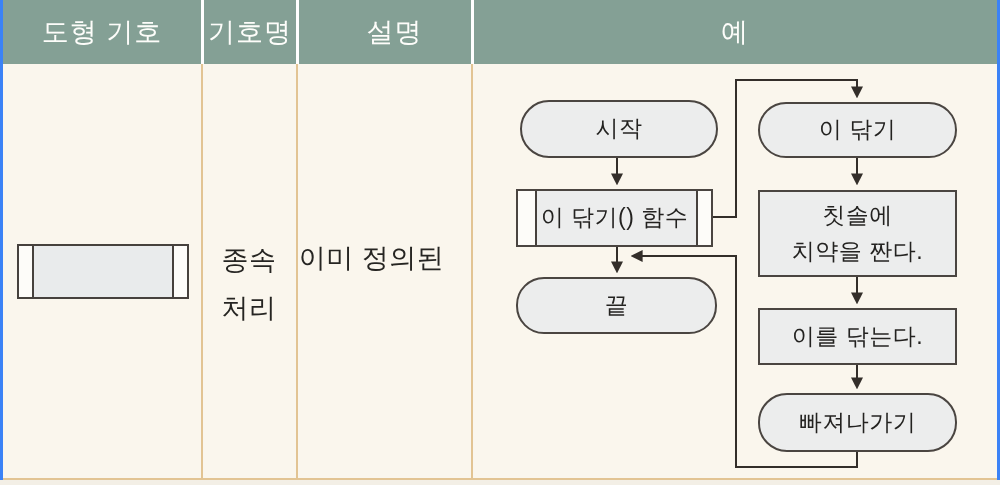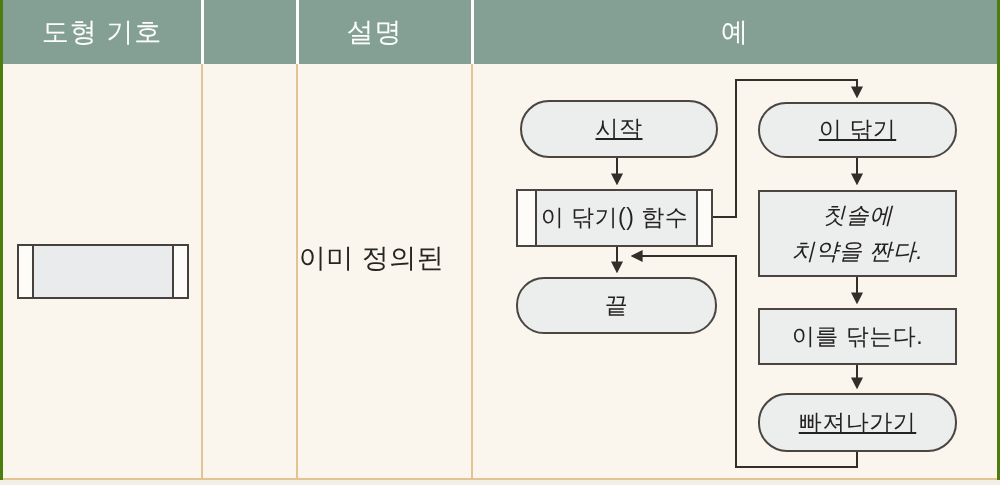--- a/index.html
+++ b/index.html
@@ -1,19 +1,19 @@
 <!DOCTYPE html>
 <html><head>
 <meta charset="utf-8">
 <style>
   * { margin: 0; padding: 0; box-sizing: border-box; }
   body { font-family: "Liberation Sans", sans-serif; background: #ffffff; }
   .page {
     position: relative; width: 1000px; height: 485px;
-    background: #4d7c0f; overflow: hidden;
+    background: #3b82f6; overflow: hidden;
   }
   
   .header-bg {
     position: absolute; left: 3px; top: 0; width: 994px; height: 64px;
     background: #84a095;
   }
   .body-bg {
     position: absolute; left: 3px; top: 64px; width: 994px; height: 414px;
     background: #faf6ed;
   }
@@ -29,21 +29,21 @@
   .vdiv-body { position: absolute; top: 64px; height: 416px; width: 2px; background: #e2c493; }
   .d1 { left: 201px; } .d2 { left: 296px; } .d3 { left: 471px; }
 
   .hcell {
     position: absolute; top: 0; height: 64px;
     display: flex; align-items: center; justify-content: center;
     color: #fdfdfa; font-size: 27px; letter-spacing: 1px;
   }
   .hc1 { left: 3px;   width: 198px; }
   .hc2 { left: 204px; width: 92px;  }
-  .hc3 { left: 288px; width: 173px; text-align: center; }
+  .hc3 { left: 308px; width: 173px; text-align: center; }
   .hc4 { left: 473px; width: 524px; }
 
   .bcell-text {
     position: absolute; color: #262522; font-size: 27px;
     text-align: center; line-height: 48px; letter-spacing: 0.5px;
   }
   .bc2 { left: 201px; top: 236px; width: 96px; }
   .bc3 { left: 298px; top: 234px; width: 147px; }
 
   
@@ -63,27 +63,27 @@
   .sym1 { left: 17px; top: 244px; width: 172px; height: 55px; }
   .sym1 .inner { left: 13px; right: 13px; }
 
   
   .node {
     position: absolute; background: #eceded; border: 2px solid #4a4541;
     display: flex; align-items: center; justify-content: center;
     color: #232220; font-size: 23px; text-align: center;
     line-height: 1.55; letter-spacing: 0.5px;
   }
-  .stadium { border-radius: 29px; text-decoration: underline; }
+  .stadium { border-radius: 29px; }
   .n-start    { left: 520px; top: 100px; width: 198px; height: 58px; }
   .n-call     { left: 516px; top: 189px; width: 197px; height: 58px; }
   .n-call .inner { left: 17px; right: 13px; }
   .n-end      { left: 516px; top: 277px; width: 201px; height: 57px; border-radius: 28px; }
   .n-substart { left: 758px; top: 102px; width: 199px; height: 56px; border-radius: 28px; }
-  .n-step1    { left: 758px; top: 190px; width: 199px; height: 87px; font-style: italic; }
+  .n-step1    { left: 758px; top: 190px; width: 199px; height: 87px; }
   .n-step2    { left: 758px; top: 308px; width: 199px; height: 57px; }
   .n-subend   { left: 758px; top: 393px; width: 199px; height: 59px; }
 
   .connectors { position: absolute; left: 0; top: 0; width: 1000px; height: 485px; pointer-events: none; }
 </style>
 </head>
 <body>
 
 <div class="page">
 
@@ -93,27 +93,32 @@
   <div class="bottom-strip"></div>
 
   <div class="vdiv-head d1"></div>
   <div class="vdiv-head d2"></div>
   <div class="vdiv-head d3"></div>
   <div class="vdiv-body d1"></div>
   <div class="vdiv-body d2"></div>
   <div class="vdiv-body d3"></div>
 
   <div class="hcell hc1">도형 기호</div>
+  <div class="hcell hc2">기호명</div>
   <div class="hcell hc3">설명</div>
   <div class="hcell hc4">예</div>
 
   <div class="predef sym1">
     <div class="inner"></div>
   </div>
 
+  <div class="bcell-text bc2">
+    <div>종속</div>
+    <div>처리</div>
+  </div>
 
   <div class="bcell-text bc3">
     <div>이미 정의된</div>
   </div>
 
   <svg class="connectors" viewBox="0 0 1000 485" xmlns="http://www.w3.org/2000/svg">
     <defs>
       <marker id="arr" viewBox="0 0 10 10" refX="8" refY="5" markerWidth="6" markerHeight="6" orient="auto">
         <path d="M0 0 L10 5 L0 10 z" fill="#332e2a"></path>
       </marker>

